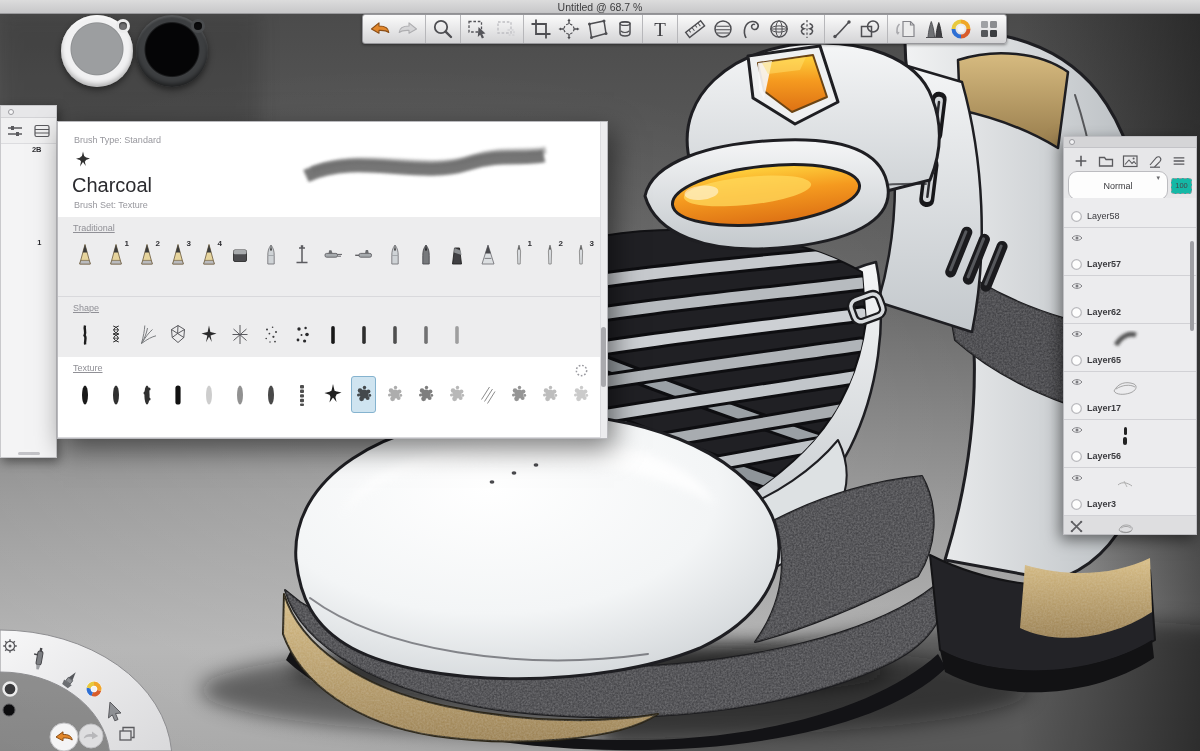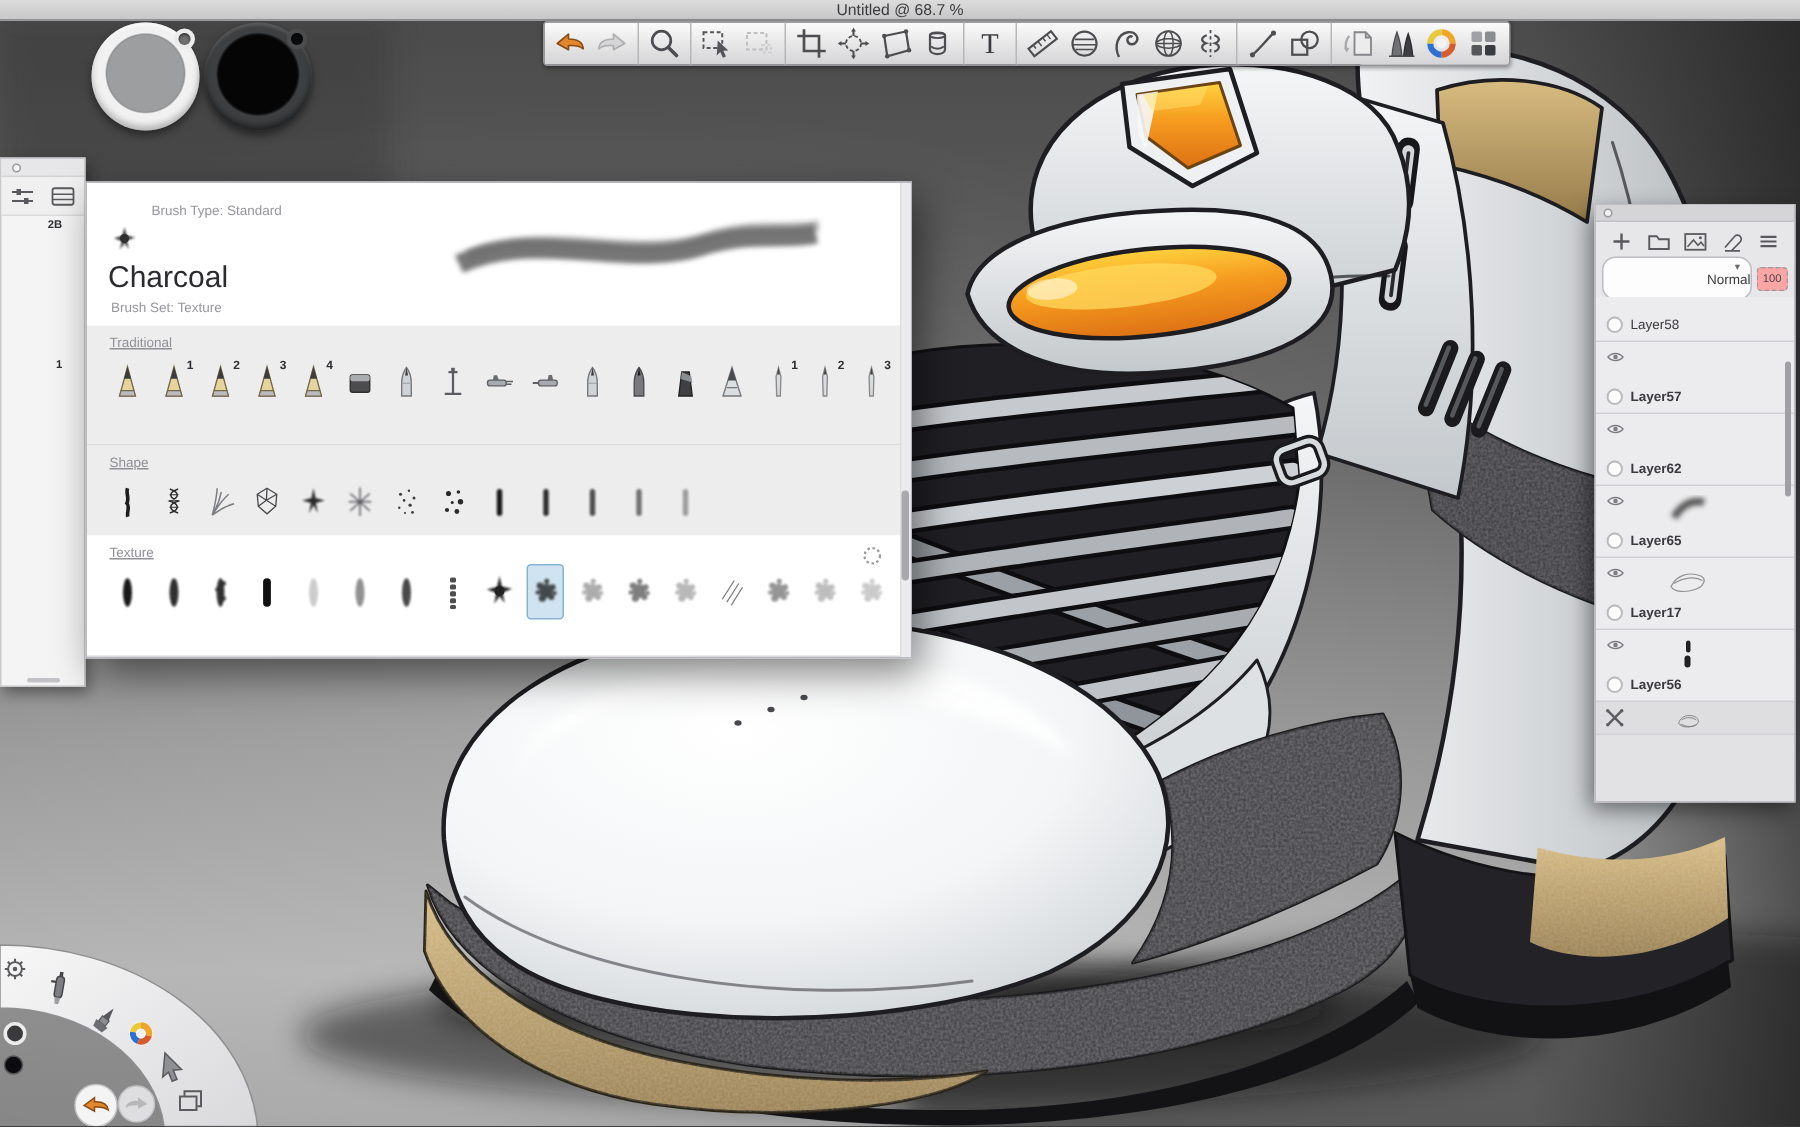--- a/index.html
+++ b/index.html
@@ -53,21 +53,21 @@
   .p-grid{display:grid;grid-template-columns:28px 28px;justify-content:center;}
   .pcell{width:28px;height:31px;position:relative;display:flex;align-items:center;justify-content:center;padding-left:41px;}
   .pcell svg{transform:scale(.92);}
   .pcell .badge{position:absolute;top:1px;right:0;font-size:7.5px;font-weight:bold;color:#2e2e32;}
   .p-handle{position:absolute;bottom:2px;left:50%;margin-left:-11px;width:22px;height:3px;
     border-radius:2px;background:#c3c3c7;}
 
   
   #brushpanel{position:absolute;left:57px;top:121px;width:551px;height:318px;z-index:32;
     background:#fff;border:1px solid #b9b9bd;box-shadow:6px 10px 26px rgba(0,0,0,.5);}
-  .bp-type{position:absolute;left:16px;top:13px;font-size:9px;color:#97979d;margin-left:27px;}
+  .bp-type{position:absolute;left:16px;top:13px;font-size:9px;color:#97979d;}
   .bp-blob{position:absolute;left:15px;top:27px;}
   .bp-name{position:absolute;left:14px;top:52px;font-size:20px;color:#2b2b2f;}
   .bp-set{position:absolute;left:16px;top:78px;font-size:9px;color:#97979d;}
   .bp-preview{position:absolute;left:238px;top:12px;}
   #bp-sections{position:absolute;left:0;top:95px;right:7px;bottom:0;display:flex;flex-direction:column;}
   .bsec{position:relative;}
   .bsec .slabel{display:block;font-size:9px;color:#909096;padding:6px 0 0 15px;text-decoration:underline;}
   .brow{display:flex;align-items:center;gap:6px;padding:3px 0 0 14px;}
   .bitem{width:25px;height:37px;position:relative;display:flex;align-items:center;justify-content:center;
     border:1px solid transparent;}
@@ -85,23 +85,23 @@
   #layers{position:absolute;left:1063px;top:136px;width:134px;height:399px;z-index:30;
     background:#e7e7e9;border:1px solid #bfbfc3;box-shadow:-3px 5px 14px rgba(0,0,0,.5);}
   .l-titlebar{height:11px;background:#d5d5d7;border-bottom:1px solid #c3c3c7;position:relative;}
   .l-titlebar .pc{position:absolute;left:5px;top:2px;width:6px;height:6px;border-radius:50%;
     border:1px solid #9a9a9e;background:#f2f2f3;}
   .l-tools{height:25px;display:flex;align-items:center;justify-content:space-between;padding:0 7px;}
   .l-tools button{border:none;background:transparent;padding:0;width:20px;height:18px;
     display:flex;align-items:center;justify-content:center;}
   .l-modes{height:25px;display:flex;align-items:center;gap:3px;padding:0 4px;}
   .l-select{flex:1;height:29px;background:#fdfdfd;border:1px solid #bcbcc0;border-radius:9px;
-    font-size:9px;color:#3a3a3e;display:flex;align-items:center;justify-content:flex-end;position:relative;}
+    font-size:9px;color:#3a3a3e;display:flex;align-items:center;justify-content:center;position:relative;}
   .l-select::after{content:"▾";position:absolute;right:7px;top:2px;font-size:7px;color:#6a6a6e;}
-  .l-opacity{width:21px;height:16px;border:1px dashed #9a9a9f;border-radius:3px;background:#fca5a5;
+  .l-opacity{width:21px;height:16px;border:1px dashed #9a9a9f;border-radius:3px;background:#14b8a6;
     font-size:7.5px;color:#46464a;display:flex;align-items:center;justify-content:center;}
   #layer-list{position:absolute;left:0;top:61px;right:0;bottom:0;overflow:hidden;background:#e2e2e4;}
   .lrow{position:relative;background:#ececee;border-bottom:1px solid #d1d1d5;}
   .lrow.block{height:48px;font-weight:bold;}
   .lrow.partial{height:30px;}
   .lrow.bgrow{height:22px;background:#dedee0;}
   .lrow .eye{position:absolute;left:6px;top:5px;border:none;background:transparent;padding:0;}
   .lrow .ring{position:absolute;left:6px;bottom:4px;}
   .lrow .lname{position:absolute;left:23px;bottom:6px;font-size:9px;color:#3a3a3e;}
   .lrow .lthumb{position:absolute;left:34px;top:3px;}
@@ -1201,20 +1201,40 @@
               </g>
             </svg>
           </span>
           <span class="ring">
             <svg width="13" height="13" viewBox="0 0 14 14">
               <circle cx="7" cy="7" r="5.2" fill="#fdfdfd" stroke="#b9b9bd" stroke-width="1.4"></circle>
             </svg>
           </span>
           <span class="lname">Layer56</span>
         </div>
+        <div class="lrow block">
+          <button class="eye">
+            <svg width="14" height="10" viewBox="0 0 16 12">
+              <path d="M2 6 C5 2.2 11 2.2 14 6 C11 9.8 5 9.8 2 6 Z" fill="none" stroke="#7c7c80" stroke-width="1.1"></path>
+              <circle cx="8" cy="6" r="1.8" fill="#7c7c80"></circle>
+            </svg>
+          </button>
+          <span class="lthumb">
+            <svg width="56" height="26" viewBox="0 0 40 26">
+              <path d="M12 14 C16 10 22 12 26 15" stroke="#aaa" stroke-width="1" fill="none"></path>
+              <path d="M18 10 l3 6" stroke="#aaa" stroke-width=".8"></path>
+            </svg>
+          </span>
+          <span class="ring">
+            <svg width="13" height="13" viewBox="0 0 14 14">
+              <circle cx="7" cy="7" r="5.2" fill="#fdfdfd" stroke="#b9b9bd" stroke-width="1.4"></circle>
+            </svg>
+          </span>
+          <span class="lname">Layer3</span>
+        </div>
         <div class="lrow bgrow">
           <span class="xicon">
             <svg width="15" height="15" viewBox="0 0 16 16">
               <path d="M3 3 L13 13 M13 3 L3 13" stroke="#5f5f63" stroke-width="1.8"></path>
               <g fill="#5f5f63">
                 <circle cx="3" cy="3" r="1.2"></circle>
                 <circle cx="13" cy="13" r="1.2"></circle>
                 <circle cx="13" cy="3" r="1.2"></circle>
                 <circle cx="3" cy="13" r="1.2"></circle>
               </g>

